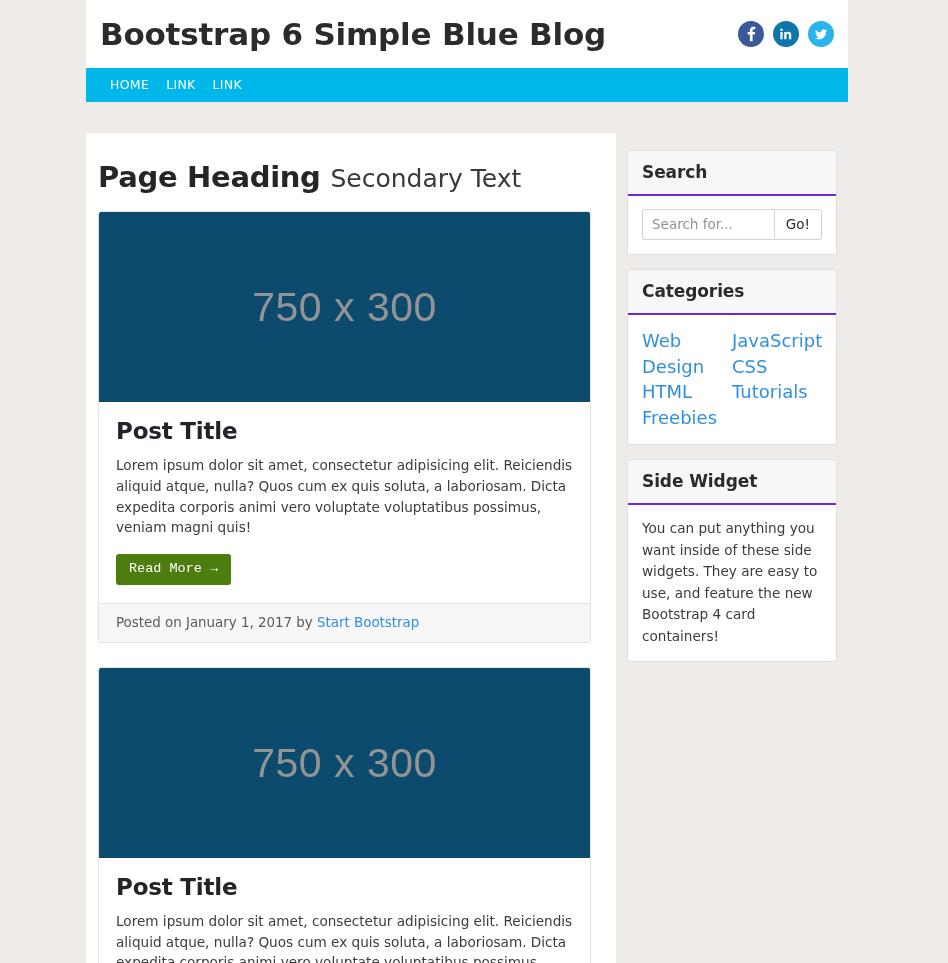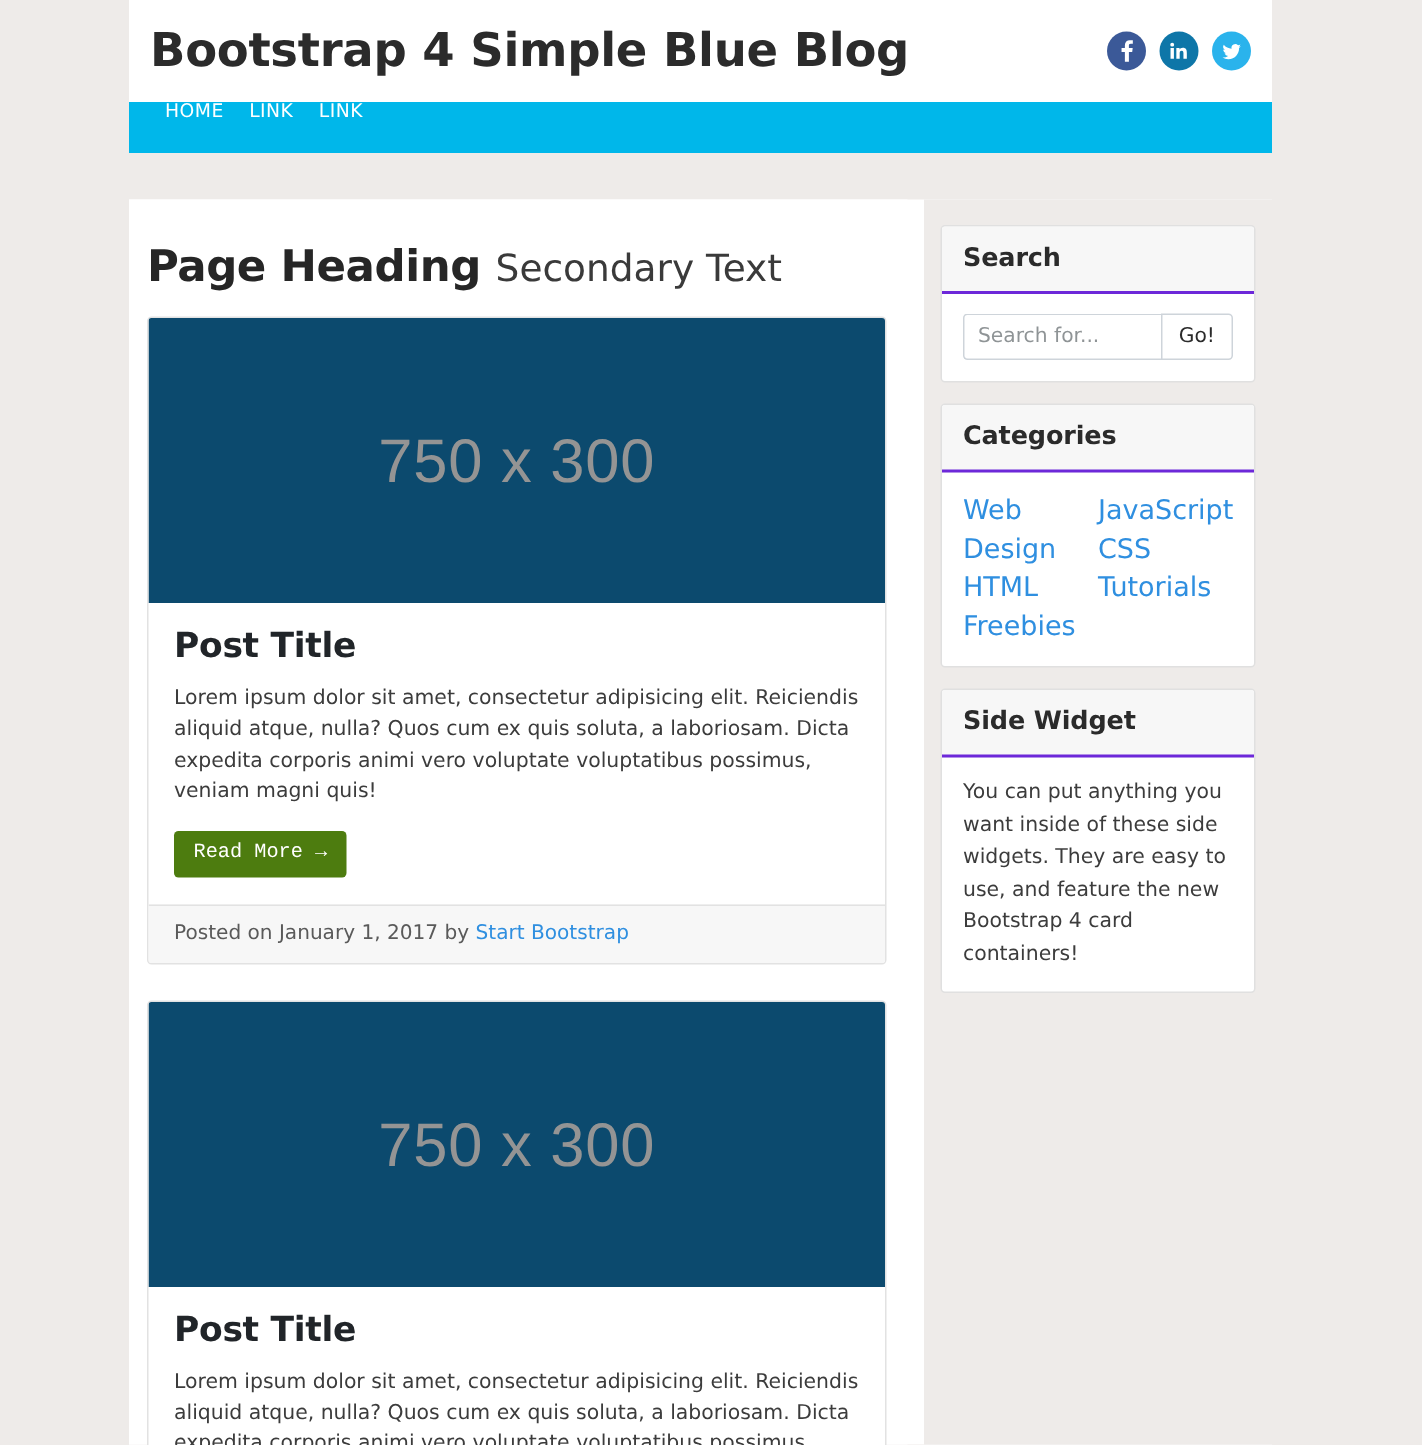--- a/index.html
+++ b/index.html
@@ -63,21 +63,21 @@
 
   
   .navbar {
     position: absolute;
     left: 86px;
     top: 68px;
     width: 762px;
     height: 34px;
     background: #00b7ea;
     display: flex;
-    align-items: flex-start;
+    align-items: center;
     padding-left: 24px;
     gap: 0px;
   }
   .nav-link {
     color: #ffffff;
     font-size: 12.5px;
     text-decoration: none;
     letter-spacing: 0.3px;
     padding: 0 10px 0 0;
     margin-right: 7px;
@@ -243,21 +243,21 @@
   .widget-text {
     font-size: 13.6px;
     line-height: 1.58;
     color: #3c3c3c;
   }
 </style>
 </head>
 <body>
 
 <div class="site-header">
-  <div class="brand-title">Bootstrap 4 Simple Blue Blog</div>
+  <div class="brand-title">Bootstrap 6 Simple Blue Blog</div>
   <div class="social-row">
     <a class="social-icon social-facebook" href="#">
       <svg width="16" height="16" viewBox="0 0 16 16" fill="currentColor" aria-hidden="true">
         <path d="M9.6 15.2V8.6h2.2l.33-2.56H9.6V4.4c0-.74.2-1.24 1.27-1.24h1.35V.87C11.99.83 11.18.76 10.24.76c-1.97 0-3.32 1.2-3.32 3.41v1.87H4.7V8.6h2.22v6.6h2.68z"></path>
       </svg>
     </a>
     <a class="social-icon social-linkedin" href="#">
       <svg width="16" height="16" viewBox="0 0 16 16" fill="currentColor" aria-hidden="true">
         <path d="M4.6 13.2H2.35V6.05H4.6V13.2zM3.47 5.07a1.3 1.3 0 1 1 0-2.6 1.3 1.3 0 0 1 0 2.6zM13.2 13.2h-2.24V9.72c0-.83-.02-1.9-1.16-1.9-1.16 0-1.34.9-1.34 1.84V13.2H6.23V6.05h2.15v.98h.03c.3-.57 1.03-1.16 2.12-1.16 2.27 0 2.69 1.49 2.69 3.43V13.2z"></path>
       </svg>

